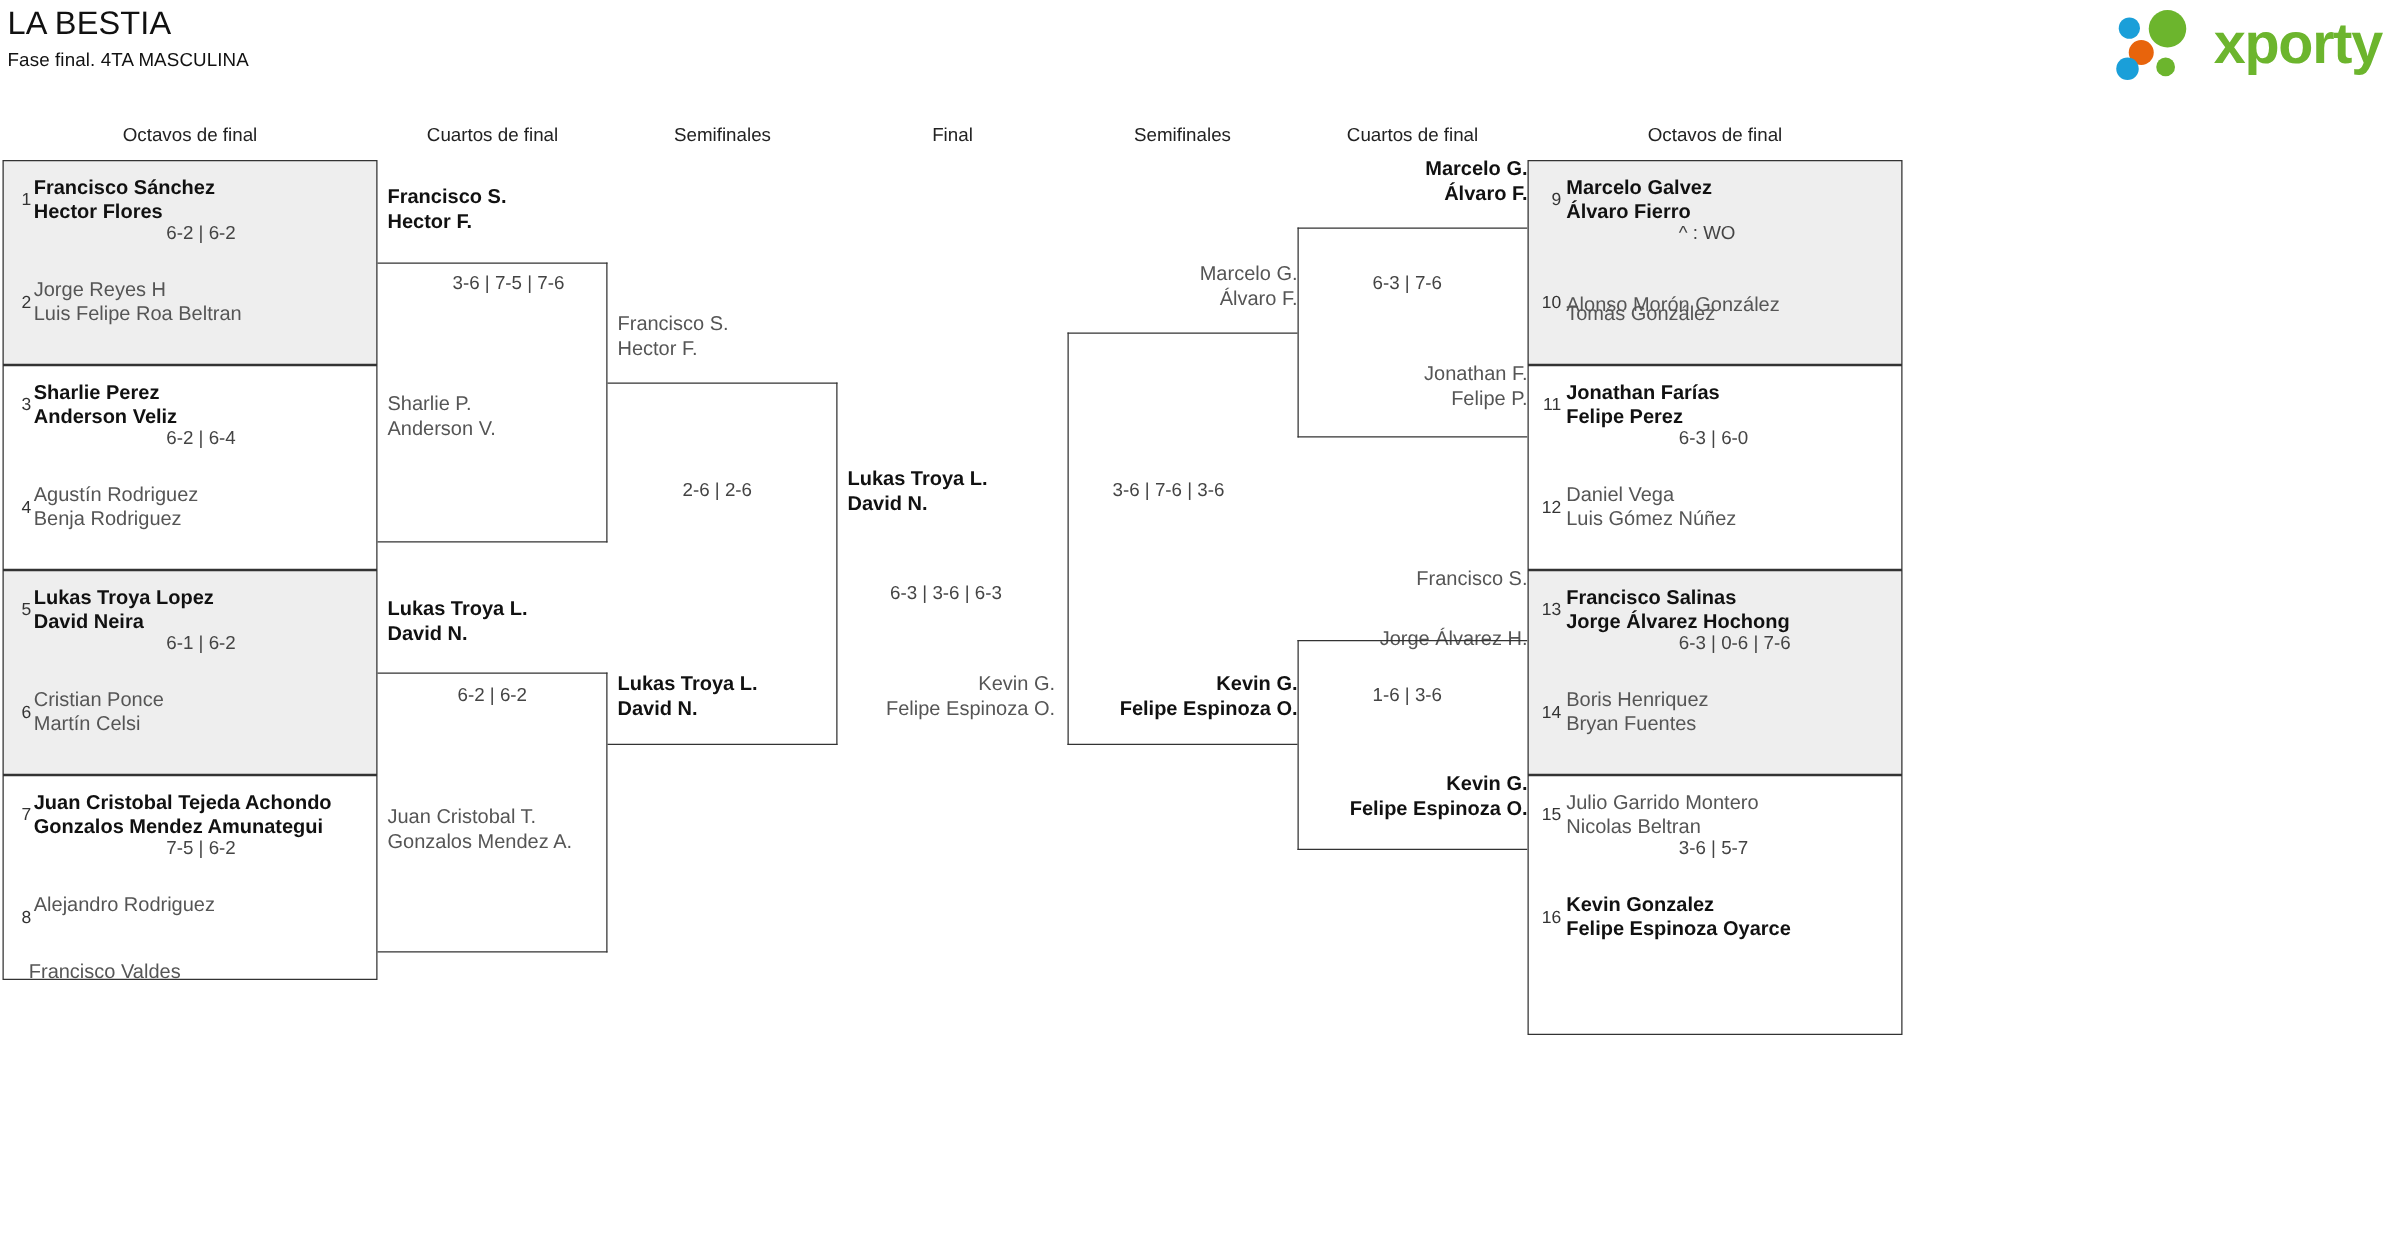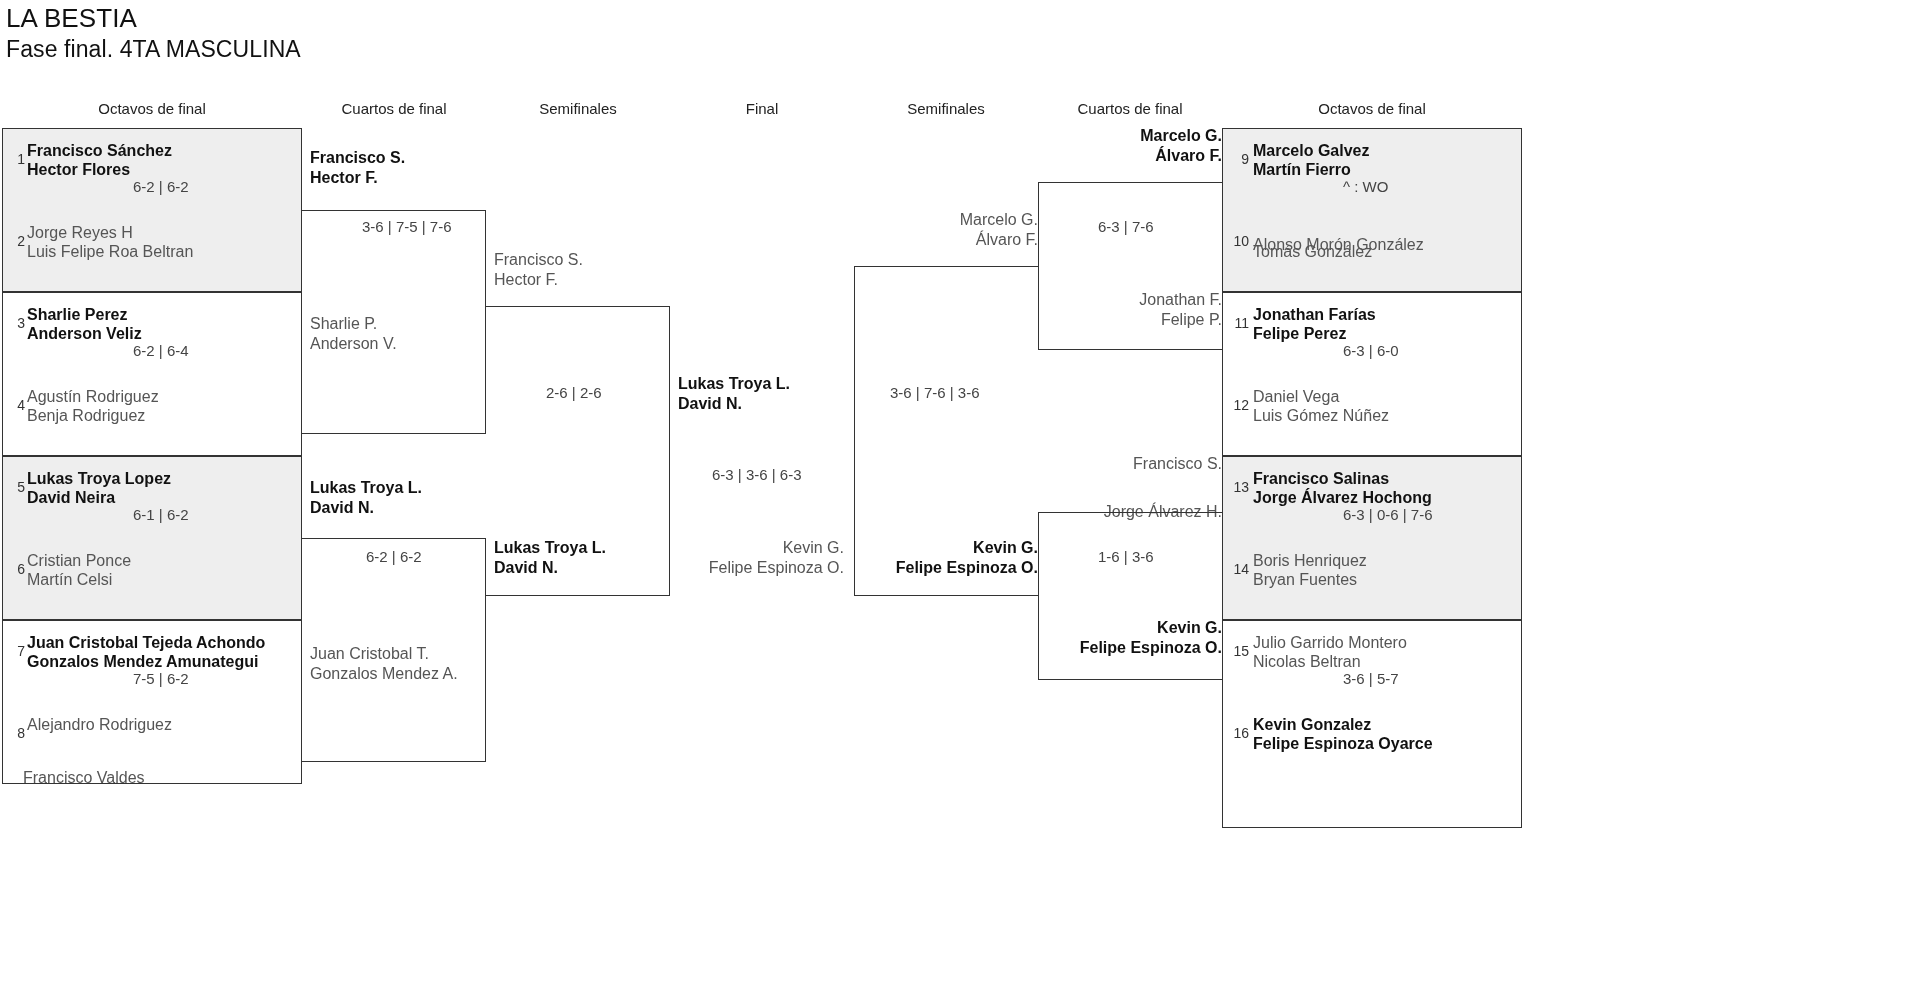--- a/index.html
+++ b/index.html
@@ -9,21 +9,21 @@
     font-family: "Liberation Sans", sans-serif;
     color: #1a1a1a;
     overflow: hidden;
   }
   #root { position: relative; width: 1920px; height: 1001px; }
 
   
   .header { position: absolute; left: 0; top: 0; width: 1920px; height: 82px; }
   .title-block { position: absolute; left: 6px; top: 2px; }
   .title-main { font-size: 26px; font-weight: 400; line-height: 32px; color: #111; letter-spacing: .1px; }
-  .title-sub  { font-size: 23px; font-weight: 400; line-height: 30px; color: #111; letter-spacing: .1px; }
+  .title-sub  { font-size: 15px; font-weight: 400; line-height: 30px; color: #111; letter-spacing: .1px; }
 
   .logo { position: absolute; right: 10px; top: 4px; width: 215px; height: 62px; }
   .logo-dots { position: absolute; left: 0; top: 2px; width: 76px; height: 58px; }
   .dot { position: absolute; border-radius: 50%; }
   .logo-word { position: absolute; left: 76px; top: 2px; font-size: 46px; line-height: 56px;
                font-weight: 700; letter-spacing: -1px; }
 
   
   .round-head {
     position: absolute; top: 98px; height: 22px;
@@ -66,20 +66,30 @@
 <body>
 
 <div id="root">
 
   <div class="header">
     <div class="title-block">
       <div class="title-main">LA BESTIA</div>
       <div class="title-sub">Fase final. 4TA MASCULINA</div>
     </div>
 
+    <div class="logo">
+      <div class="logo-dots">
+        <span class="dot" style="left:0px;  top:8px;  width:17px; height:17px; background:#1a9fd9;"></span>
+        <span class="dot" style="left:24px; top:2px;  width:30px; height:30px; background:#6cb52d;"></span>
+        <span class="dot" style="left:8px;  top:26px; width:20px; height:20px; background:#e8640c;"></span>
+        <span class="dot" style="left:-2px; top:40px; width:18px; height:18px; background:#1a9fd9;"></span>
+        <span class="dot" style="left:30px; top:40px; width:15px; height:15px; background:#6cb52d;"></span>
+      </div>
+      <div class="logo-word" style="color:#6cb52d;">xporty</div>
+    </div>
   </div>
 
   <div class="round-head" style="left:2px;   width:300px;">Octavos de final</div>
   <div class="round-head" style="left:302px; width:184px;">Cuartos de final</div>
   <div class="round-head" style="left:486px; width:184px;">Semifinales</div>
   <div class="round-head" style="left:670px; width:184px;">Final</div>
   <div class="round-head" style="left:854px; width:184px;">Semifinales</div>
   <div class="round-head" style="left:1038px;width:184px;">Cuartos de final</div>
   <div class="round-head" style="left:1222px;width:300px;">Octavos de final</div>
 
@@ -167,21 +177,21 @@
   <span class="label r" style="left:988px; top:454px; width:234px;">Francisco S.</span>
   <span class="label r" style="left:988px; top:502px; width:234px;">Jorge Álvarez H.</span>
   <div class="conn no-right" style="left:1038px; top:512px; width:184px; height:168px;"></div>
   <span class="score" style="left:1098px; top:548px;">1-6 | 3-6</span>
   <span class="label r win" style="left:988px; top:618px; width:234px;">Kevin G.</span>
   <span class="label r win" style="left:988px; top:638px; width:234px;">Felipe Espinoza O.</span>
 
   <div class="team-box shaded" style="left:1222px; top:128px; width:300px; height:164px;">
     <span class="seed" style="left:4px;  top:22px;">9</span>
     <span class="names win" style="left:30px; top:12px;">Marcelo Galvez</span>
-    <span class="names win" style="left:30px; top:31px;">Martín Fierro</span>
+    <span class="names win" style="left:30px; top:31px;">Álvaro Fierro</span>
     <span class="score" style="left:120px; top:49px;">^ : WO</span>
     <span class="seed" style="left:4px;  top:104px;">10</span>
     <span class="names" style="left:30px; top:94px;margin-top:12px;">Alonso Morón González</span>
     <span class="names" style="left:30px; top:113px;">Tomás González</span>
   </div>
 
   <div class="team-box" style="left:1222px; top:292px; width:300px; height:164px;">
     <span class="seed" style="left:4px;  top:22px;">11</span>
     <span class="names win" style="left:30px; top:12px;">Jonathan Farías</span>
     <span class="names win" style="left:30px; top:31px;">Felipe Perez</span>

